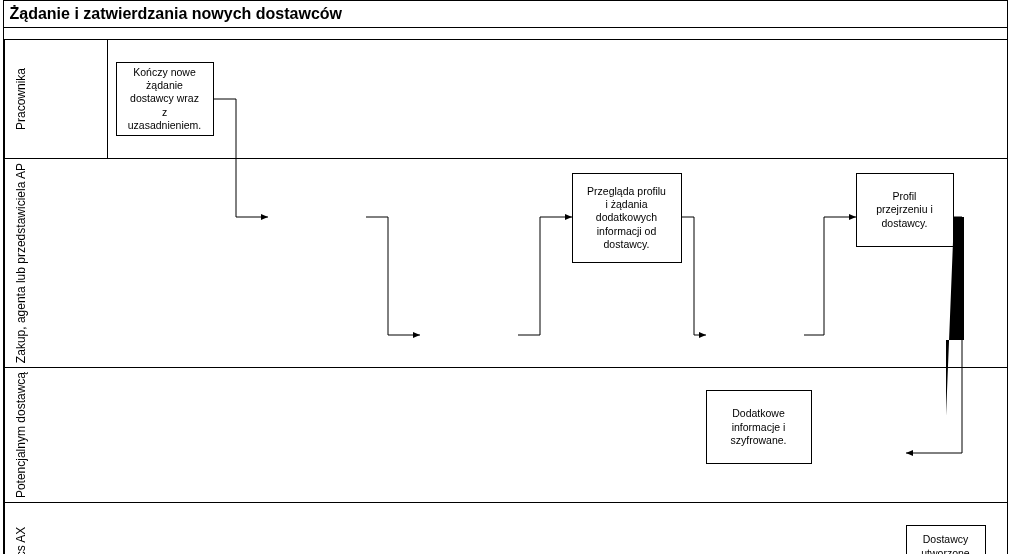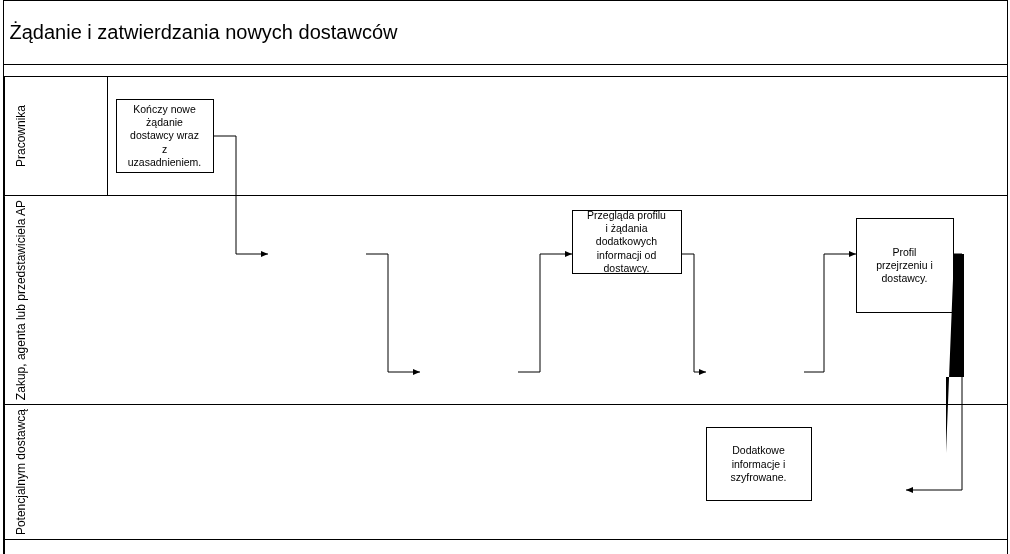--- a/index.html
+++ b/index.html
@@ -12,22 +12,23 @@
       height: 554px;
       position: relative;
     }
     .container {
       border: 1px solid #000;
       width: 1005px;
       margin: 0 auto;
     }
     .title-bar {
       border-bottom: 1px solid #000;
-      padding: 20px 6px;
-      font-size: 20px;
+      padding: 4px 6px;
+      font-size: 16px;
+      font-weight: bold;
     }
     .spacer-bar {
       height: 12px;
       border-bottom: 1px solid #000;
     }
     .lanes {
       position: relative;
     }
     .lane {
       display: flex;
@@ -92,22 +93,22 @@
       <div class="lane-label">Pracownika</div>
       <div class="lane-content">
         <div class="sep-col"></div>
         <div class="activity" style="left:80px; top:22px; width:98px; height:74px;">Kończy nowe żądanie dostawcy wraz z uzasadnieniem.</div>
       </div>
     </div>
 
     <div class="lane lane2">
       <div class="lane-label">Zakup, agenta lub przedstawiciela AP</div>
       <div class="lane-content">
-        <div class="activity" style="left:536px; top:14px; width:110px; height:64px;">Przegląda profilu i żądania dodatkowych informacji od dostawcy.</div>
-        <div class="activity" style="left:820px; top:22px; width:98px; height:95px;">Profil przejrzeniu i dostawcy.</div>
+        <div class="activity" style="left:536px; top:14px; width:110px; height:90px;">Przegląda profilu i żądania dodatkowych informacji od dostawcy.</div>
+        <div class="activity" style="left:820px; top:14px; width:98px; height:74px;">Profil przejrzeniu i dostawcy.</div>
       </div>
     </div>
 
     <div class="lane lane3">
       <div class="lane-label">Potencjalnym dostawcą</div>
       <div class="lane-content">
         <div class="activity" style="left:670px; top:22px; width:106px; height:74px;">Dodatkowe informacje i szyfrowane.</div>
       </div>
     </div>
 

